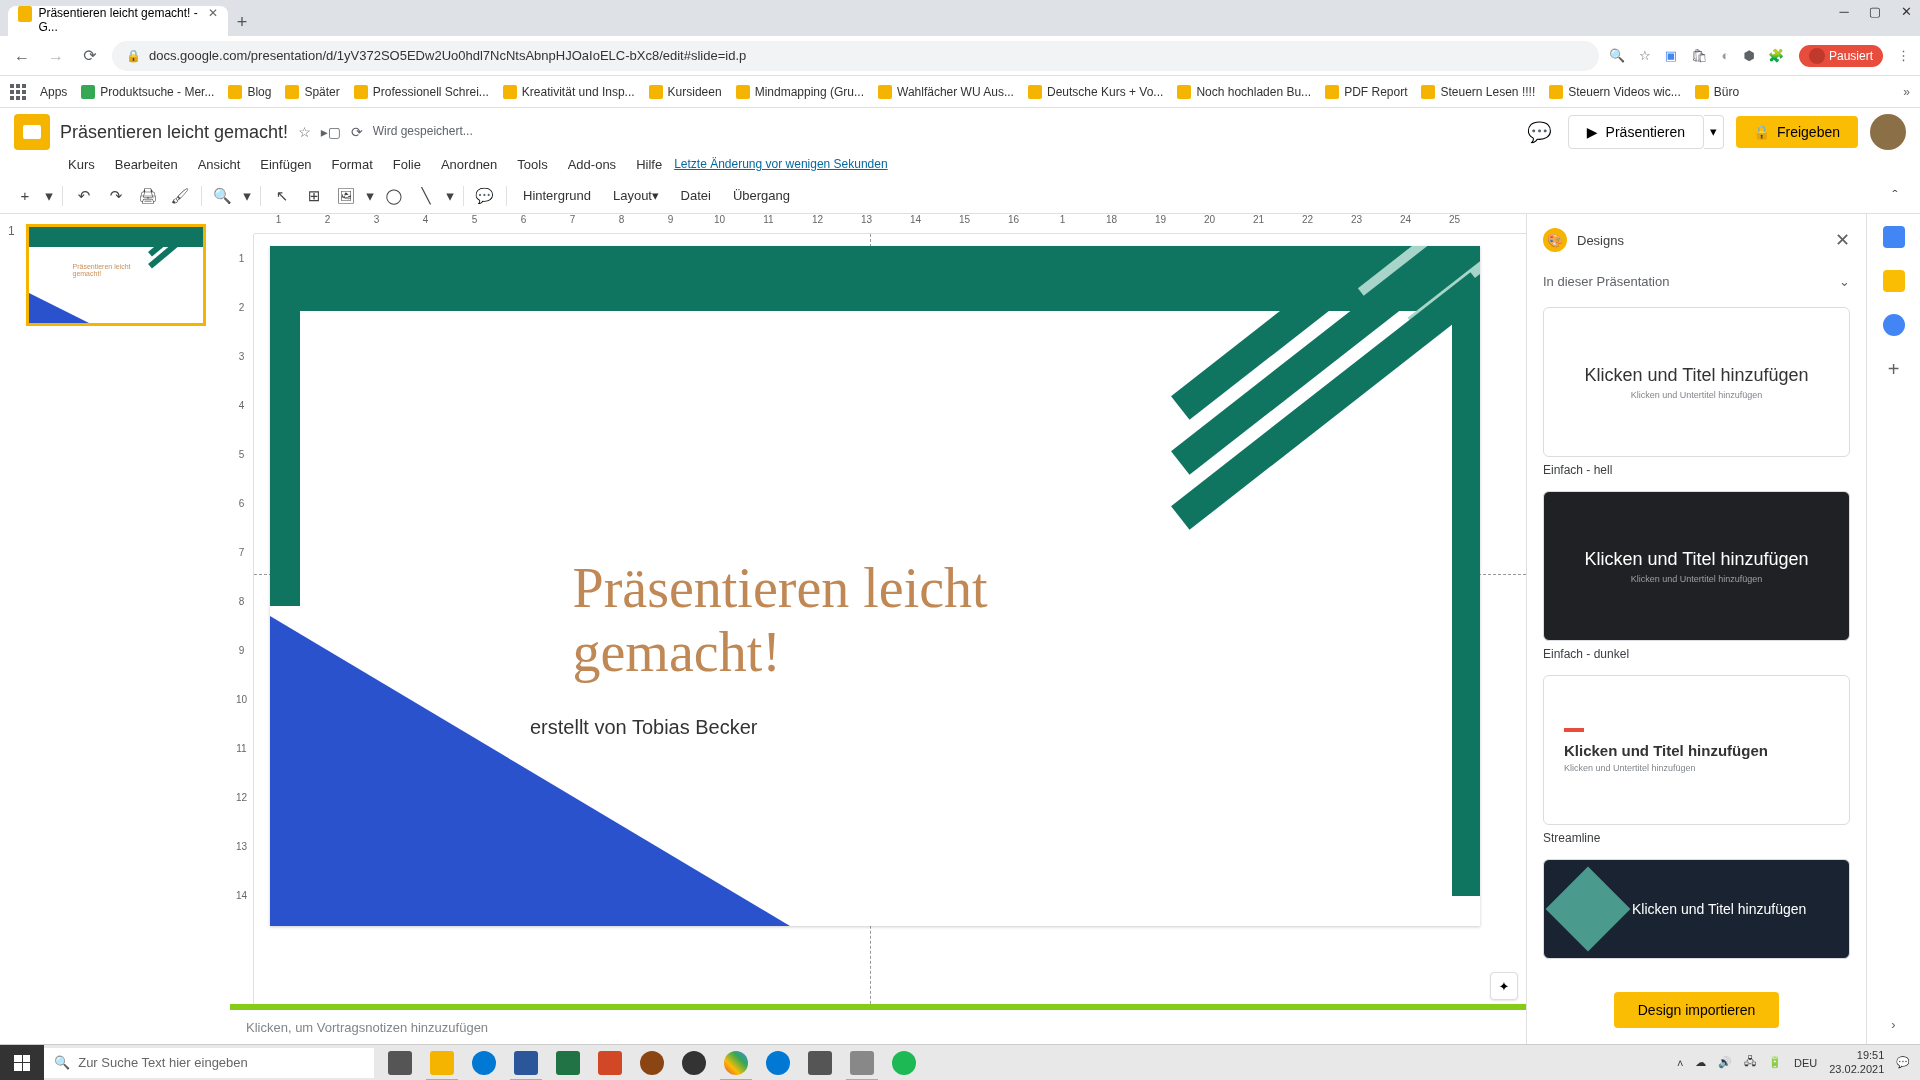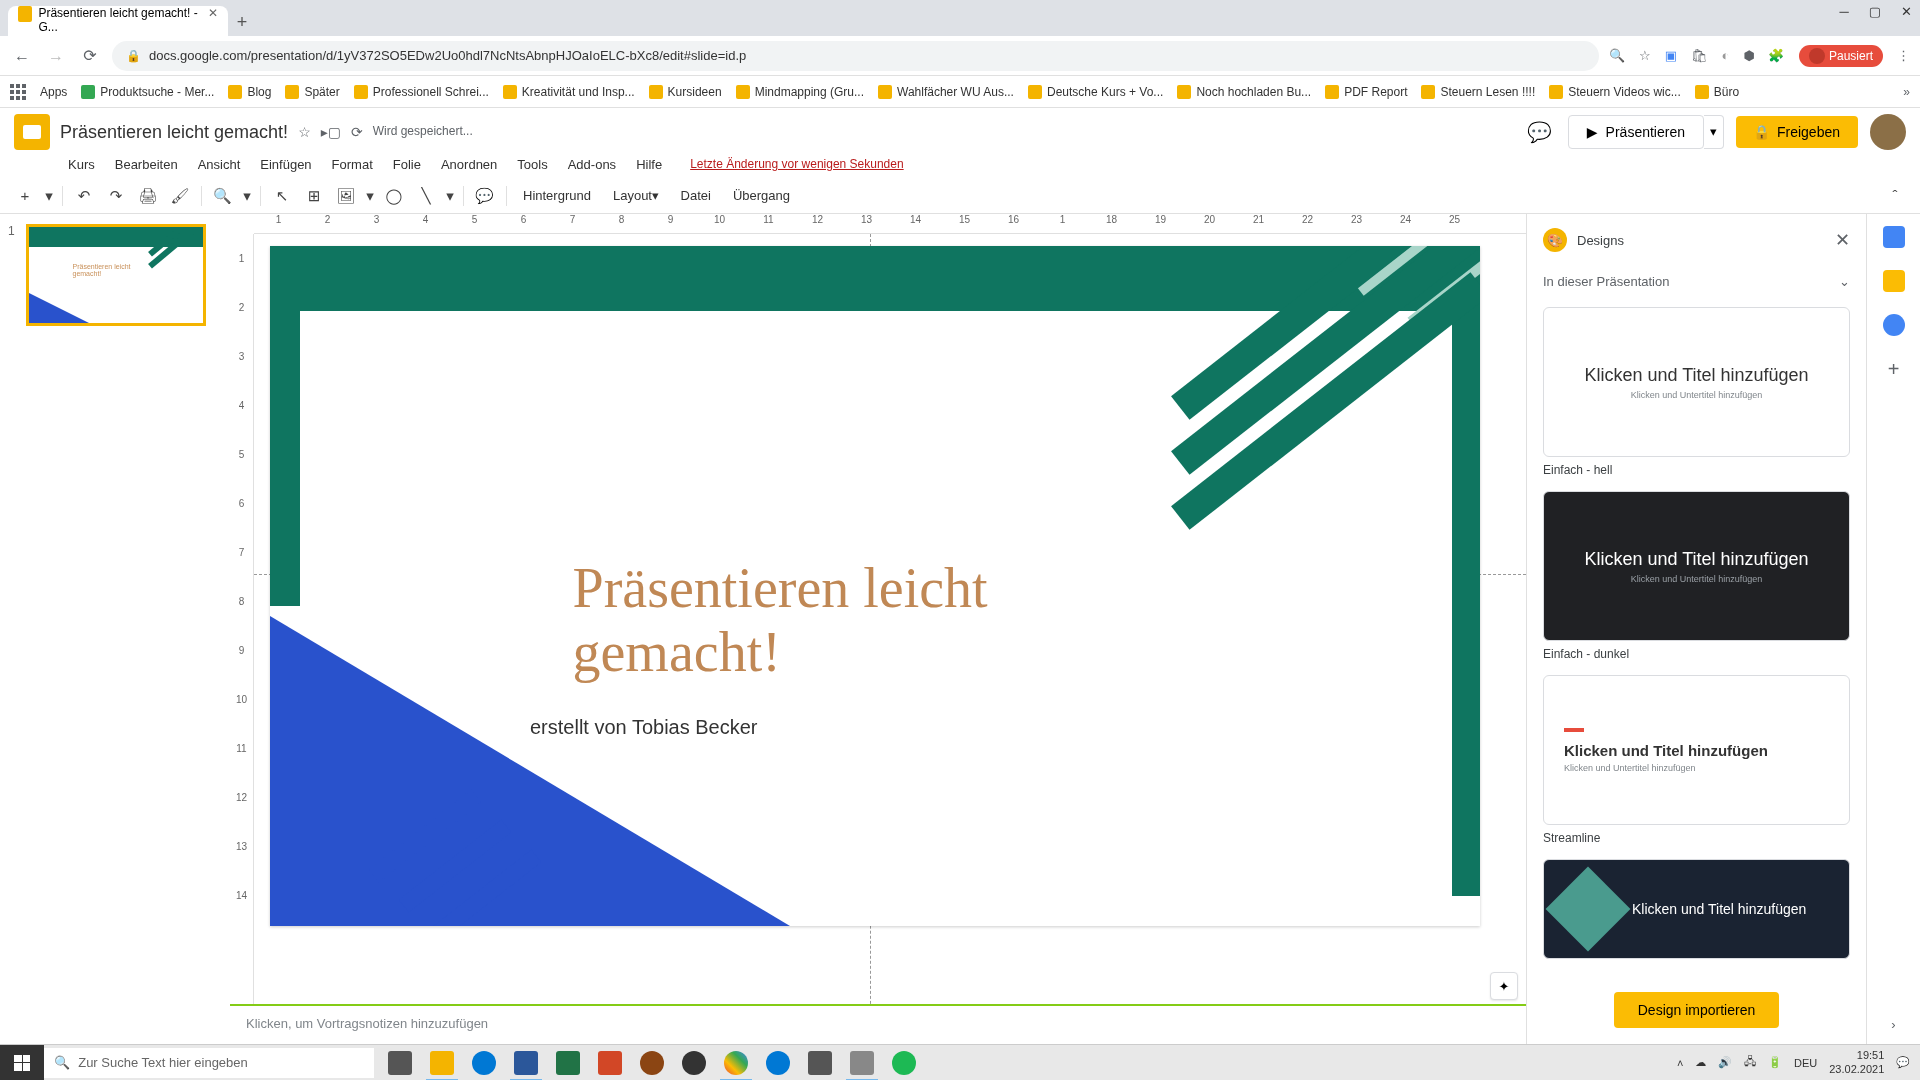--- a/index.html
+++ b/index.html
@@ -37,21 +37,21 @@
 .save-status { color: #5f6368; font-size: 12px; }
 .header-actions { display: flex; align-items: center; gap: 12px; }
 .comments-icon { width: 32px; height: 32px; display: flex; align-items: center; justify-content: center; color: #5f6368; font-size: 20px; }
 .present-btn { border: 1px solid #dadce0; border-radius: 4px; padding: 8px 18px; display: flex; align-items: center; gap: 8px; cursor: pointer; font-size: 14px; background: #fff; }
 .present-dropdown { border: 1px solid #dadce0; border-left: none; border-radius: 0 4px 4px 0; padding: 8px 6px; cursor: pointer; background: #fff; }
 .share-btn { background: #fbbc04; border-radius: 4px; padding: 8px 18px; display: flex; align-items: center; gap: 6px; cursor: pointer; font-size: 14px; font-weight: 500; }
 .profile-avatar { width: 36px; height: 36px; border-radius: 50%; background: #8b6f47; }
 
 .menu-bar { height: 28px; display: flex; align-items: center; padding: 0 60px; gap: 4px; font-size: 13px; color: #333; }
 .menu-item { padding: 4px 8px; cursor: pointer; }
-.last-edit { color: #b91c1c; text-decoration: underline; font-size: 12px; margin-left: 16px; }
+.last-edit { color: #0369a1; text-decoration: underline; font-size: 12px; margin-left: 0; }
 
 .toolbar { height: 36px; display: flex; align-items: center; padding: 0 10px; gap: 2px; border-bottom: 1px solid #e0e0e0; }
 .tool-btn { width: 30px; height: 30px; display: flex; align-items: center; justify-content: center; color: #444; cursor: pointer; font-size: 15px; }
 .tool-sep { width: 1px; height: 20px; background: #e0e0e0; margin: 0 4px; }
 .tool-text-btn { padding: 0 10px; height: 30px; display: flex; align-items: center; cursor: pointer; font-size: 13px; color: #333; }
 .tool-collapse { margin-left: auto; }
 
 
 .main-area { display: flex; height: calc(100% - 214px - 36px); }
 .filmstrip { width: 230px; background: #fff; padding: 10px 8px; }
@@ -92,21 +92,21 @@
 .bstripe.b1 { width: 130px; top: 0; left: 30px; }
 .bstripe.b2 { width: 130px; top: 30px; left: 60px; }
 .bstripe.b3 { width: 130px; top: 60px; left: 90px; }
 
 .slide-title { position: absolute; top: 310px; left: 50%; transform: translateX(-50%); font-size: 56px; color: #c08855; font-family: Georgia, serif; }
 .slide-subtitle { position: absolute; top: 470px; left: 260px; font-size: 20px; color: #333; }
 
 .guide-v { position: absolute; top: 20px; bottom: 0; left: 640px; width: 1px; border-left: 1px dashed #999; }
 .guide-h { position: absolute; left: 24px; right: 0; top: 360px; height: 1px; border-top: 1px dashed #999; }
 
-.notes-area { position: absolute; bottom: 0; left: 0; right: 0; height: 40px; border-top: 2px solid #84cc16; padding: 10px 16px; color: #80868b; font-size: 13px; background: #fff; }
+.notes-area { position: absolute; bottom: 0; left: 0; right: 0; height: 40px; border-top: 6px solid #84cc16; padding: 10px 16px; color: #80868b; font-size: 13px; background: #fff; }
 .explore-btn { position: absolute; bottom: 44px; right: 8px; width: 28px; height: 28px; background: #fff; border: 1px solid #dadce0; border-radius: 4px; display: flex; align-items: center; justify-content: center; box-shadow: 0 1px 2px rgba(0,0,0,0.1); }
 
 
 .designs-panel { width: 340px; border-left: 1px solid #e0e0e0; display: flex; flex-direction: column; background: #fff; }
 .panel-header { display: flex; align-items: center; padding: 14px 16px; gap: 10px; }
 .panel-icon { width: 24px; height: 24px; border-radius: 50%; background: #f4b400; display: flex; align-items: center; justify-content: center; }
 .panel-title { font-size: 13px; color: #3c4043; flex: 1; }
 .panel-close { color: #5f6368; cursor: pointer; font-size: 18px; }
 .panel-section { padding: 8px 16px; display: flex; align-items: center; justify-content: space-between; color: #5f6368; font-size: 13px; cursor: pointer; }
 .design-grid { flex: 1; padding: 10px 16px; overflow-y: auto; }

